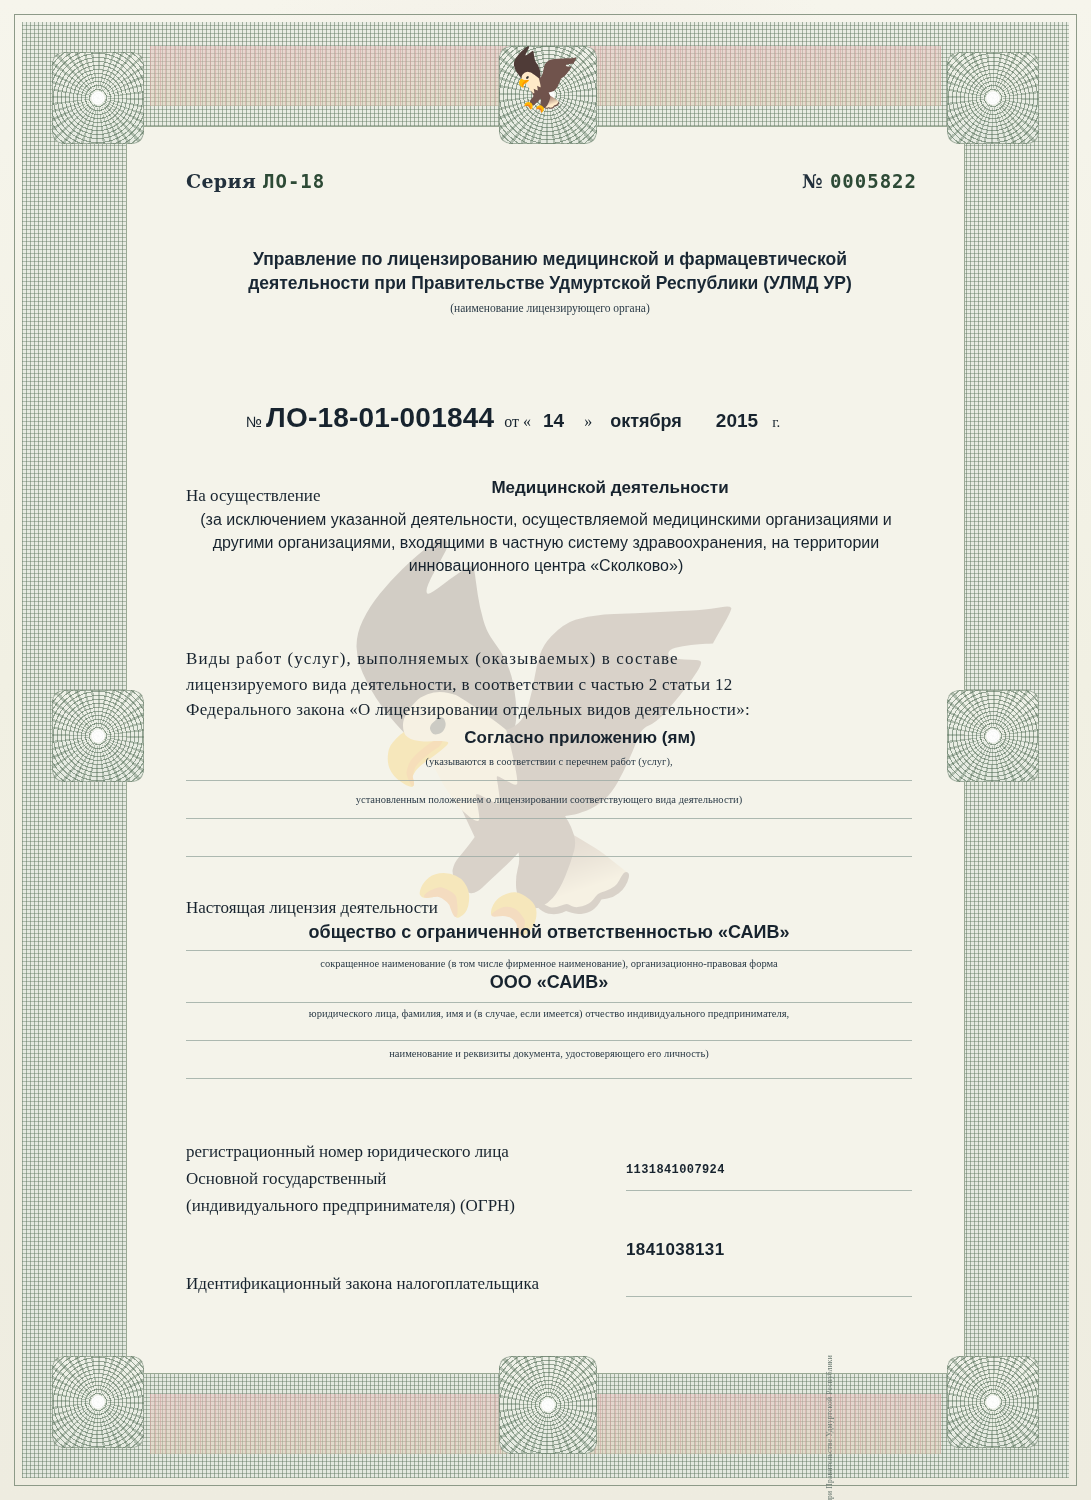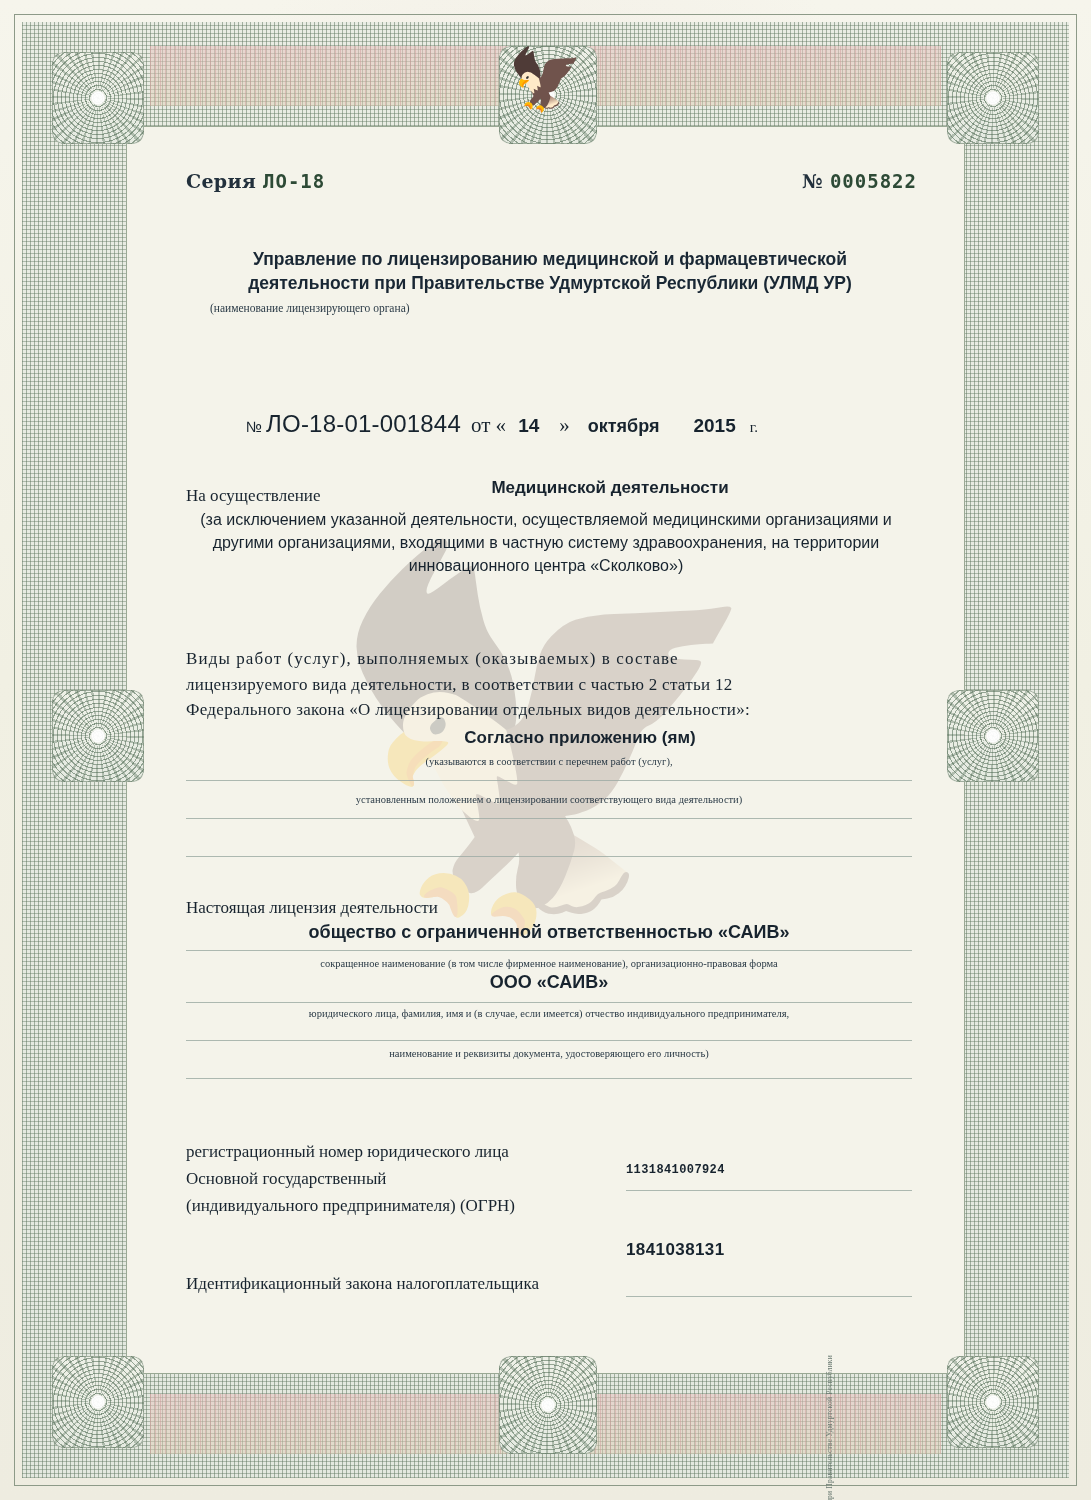--- a/index.html
+++ b/index.html
@@ -153,21 +153,21 @@
     font-weight: bold;
     font-size: 17.5px;
     line-height: 1.35;
     color: #192734;
   }
   .org-sub {
     position: absolute;
     top: 152px;
     left: 60px;
     width: 680px;
-    text-align: left;
+    text-align: center;
     font-size: 11.5px;
     color: #2a3a46;
   }
 
   .big-title {
     position: absolute;
     top: 176px;
     left: 0;
     width: 791px;
     text-align: center;
@@ -184,22 +184,22 @@
     top: 252px;
     left: 96px;
     width: 620px;
     display: flex;
     align-items: baseline;
     font-family: "Liberation Sans", sans-serif;
     font-size: 17px;
     color: #17232e;
   }
   .num-row .lbl { font-size: 15px; margin-right: 4px; }
-  .num-row .lic-no { font-weight: normal; font-size: 24px; letter-spacing: .2px; margin-top: 8px; }
-  .num-row .ot { font-size: 21px; margin: 0 2px 0 10px; font-family:"Liberation Serif",serif; }
+  .num-row .lic-no { font-weight: bold; font-size: 28px; letter-spacing: .2px; }
+  .num-row .ot { font-size: 16px; margin: 0 2px 0 10px; font-family:"Liberation Serif",serif; }
   .num-row .day { font-weight: bold; font-size: 19px; margin: 0 10px; }
   .num-row .month { font-weight: bold; font-size: 18px; margin: 0 16px; }
   .num-row .year { font-weight: bold; font-size: 19px; margin-left: 18px; }
   .num-row .g { font-size: 15px; margin-left: 14px; font-family:"Liberation Serif",serif;}
 
   .sect-for {
     position: absolute;
     top: 336px;
     left: 36px;
     font-size: 17px;

